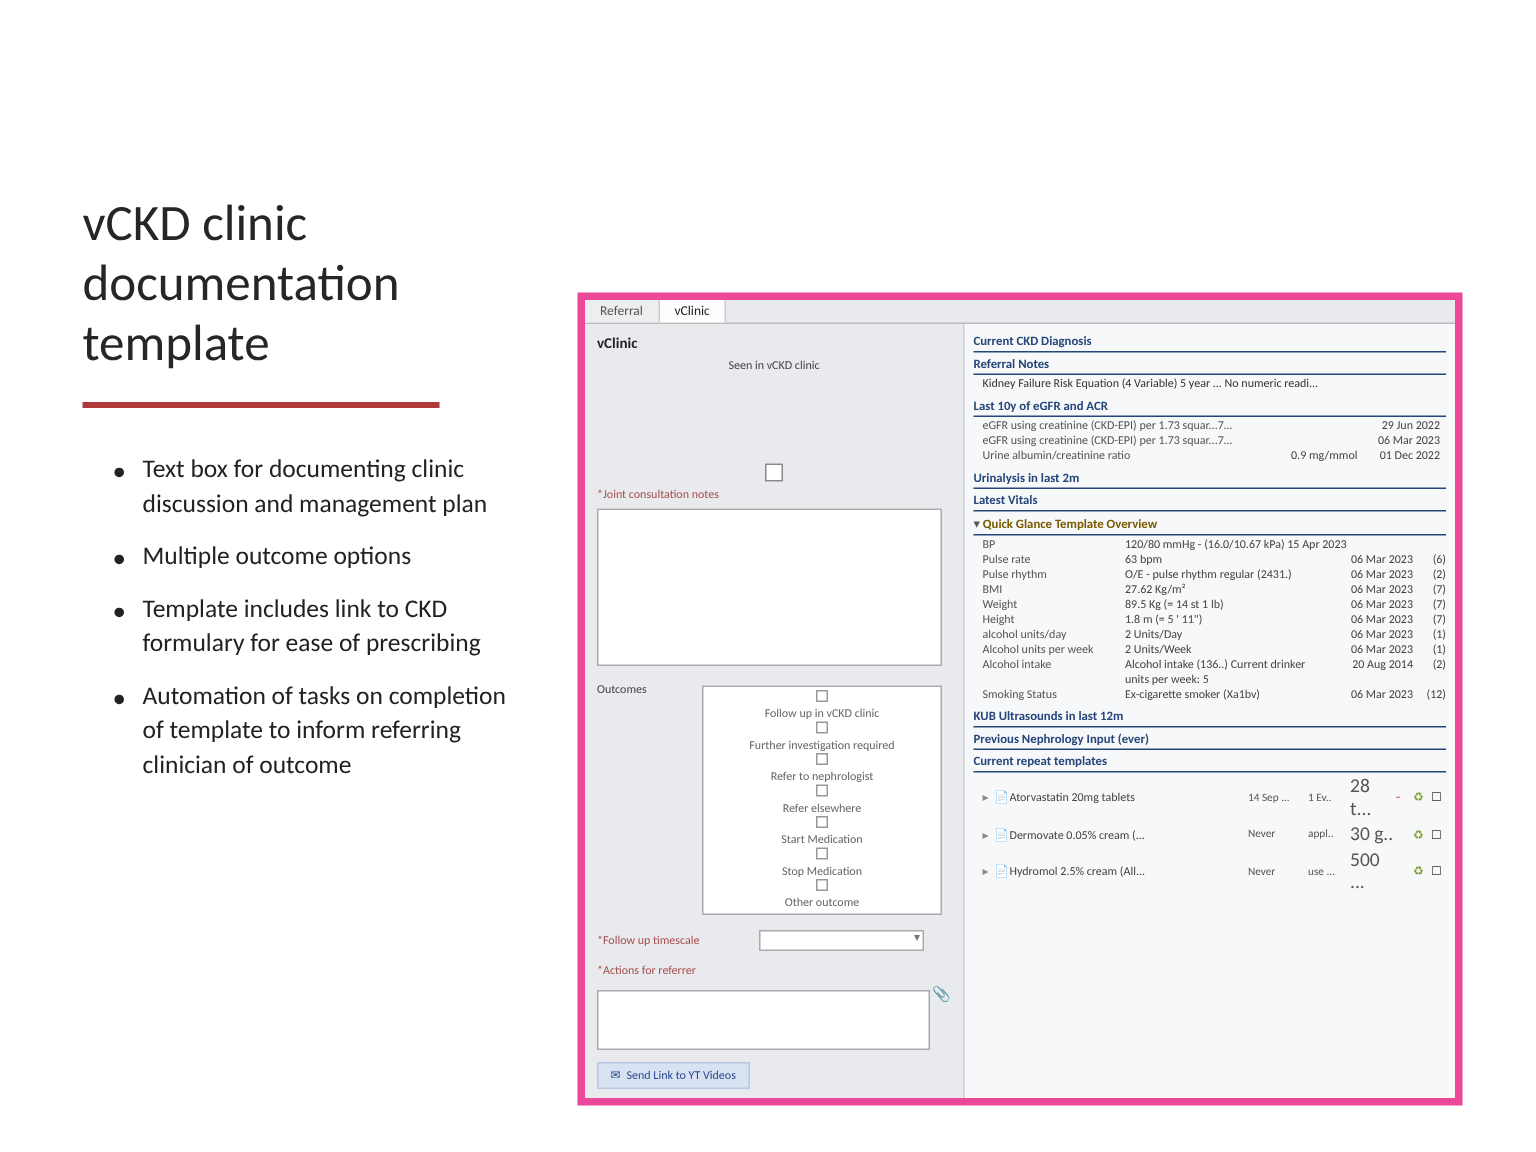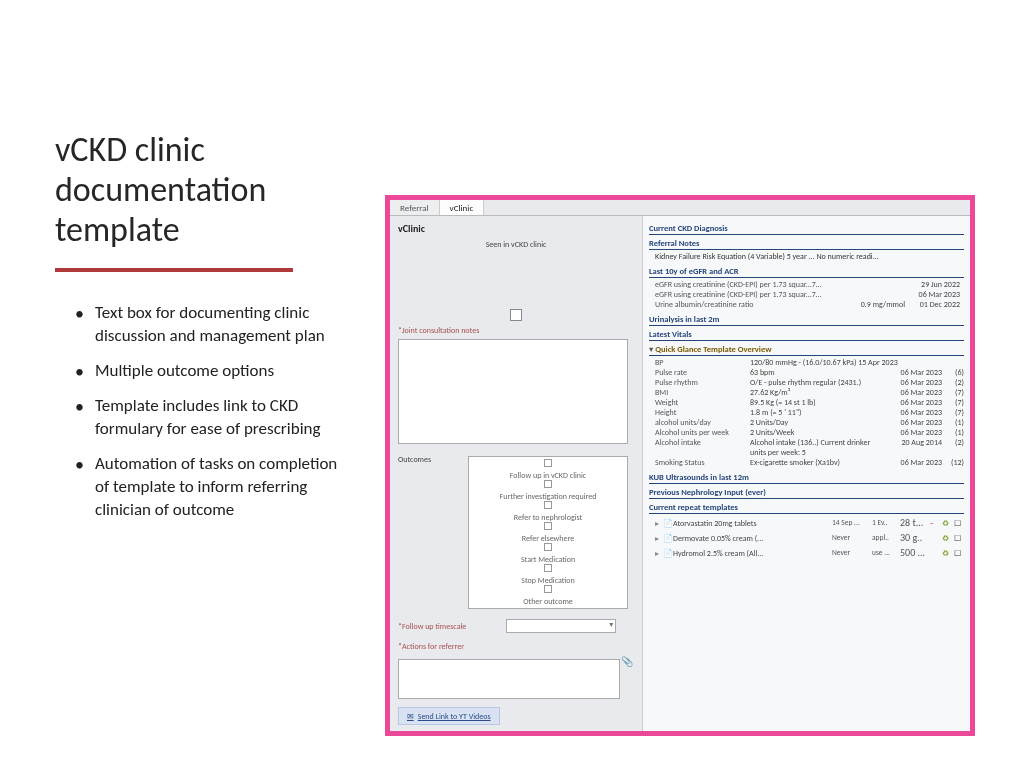--- a/index.html
+++ b/index.html
@@ -24,41 +24,41 @@
   .seen-row { display: flex; align-items: center; gap: 60px; flex-direction: column; }
   .sq-check { width: 12px; height: 12px; border: 1px solid #888; display: inline-block; background: #fff; }
   textarea.notes { width: 230px; height: 105px; border: 1px solid #aaa; resize: none; font-size: 8px; background: #fff; }
   .outcomes-box { width: 160px; border: 1px solid #aaa; background: #fff; padding: 2px 4px; margin-left: 70px; margin-top: 2px; }
   .outcome-item { display: flex; align-items: center; gap: 3px; font-size: 8px; color: #666; flex-direction: column; }
   .outcome-item .cb { width: 8px; height: 8px; border: 1px solid #999; }
   .timescale-row { display: flex; align-items: center; gap: 10px; margin-top: 10px; }
   .dd { width: 110px; height: 14px; border: 1px solid #aaa; background: #fff; margin-left: 30px; position: relative; }
   .dd::after { content: "▾"; position: absolute; right: 2px; top: -1px; color: #777; font-size: 8px; }
   textarea.actions { width: 230px; height: 40px; border: 1px solid #aaa; resize: none; background: #fff; margin-top: 4px; }
-  .link-btn { margin-top: 8px; padding: 3px 8px; background: #d8e2f2; border: 1px solid #b8c8e0; color: #2a4a8a; font-size: 8px; display: inline-flex; align-items: center; gap: 4px; text-decoration: underline; }
+  .link-btn { margin-top: 8px; padding: 3px 8px; background: #d8e2f2; border: 1px solid #b8c8e0; color: #2a4a8a; font-size: 8px; display: inline-flex; align-items: center; gap: 4px; }
   .link-btn::before { content:"✉"; font-size:8px; }
   .info-pane { flex: 1; background: #f7f8fa; padding: 4px 6px; border-left: 1px solid #ccc; }
   .sec-head { font-size: 8.5px; font-weight: bold; color: #25467a; border-bottom: 1px solid #25467a; padding: 1px 0; margin-top: 2px; }
   .sec-body { font-size: 8px; color: #333; padding: 1px 0 2px 6px; }
   .kv-row { display: flex; white-space: nowrap; }
   .kv-row .k { flex: 0 0 170px; overflow: hidden; text-overflow: ellipsis; color: #555; }
   .kv-row .v { flex: 0 0 80px; text-align: left; color: #444; font-size: 8px; }
   .kv-row .d { flex: 0 0 55px; text-align: right; font-size: 8px; color: #444; }
   .vit-row { display: flex; font-size: 8px; }
   .vit-row .k { flex: 0 0 95px; color:#555;}
   .vit-row .v { flex: 1; color:#444;}
   .vit-row .d { flex: 0 0 55px; text-align: right; color:#444;}
   .vit-row .n { flex: 0 0 22px; text-align: right; color:#444;}
   .rx-row { display: flex; font-size: 8px; padding: 1px 0; align-items: center; }
   .rx-row .arrow { width: 8px; color: #888; }
   .rx-row .ic { width: 10px; }
   .rx-row .name { flex: 1; color:#444; overflow:hidden; }
   .rx-row .c2 { width: 40px; font-size:7.5px; color:#555;}
   .rx-row .c3 { width: 28px; font-size:7.5px; color:#555;}
-  .rx-row .c4 { width: 30px; font-size:10px; color:#555;}
+  .rx-row .c4 { width: 30px; font-size:13px; color:#555;}
   .rx-row .red { width: 12px; color: #c33; }
   .rx-row .green { width: 12px; color: #7aa02a; }
   .rx-row .box { width: 10px; font-size:8px; }
   .sec-head.open::before { content: "▾ "; color:#555; font-weight:normal;}
   .clip-icon { font-size:10px; color:#888; display:inline-block; vertical-align:top; margin-left:2px;}
   .actions-wrap { display:flex; align-items:flex-start;}
 </style>
 </head>
 <body>
 

